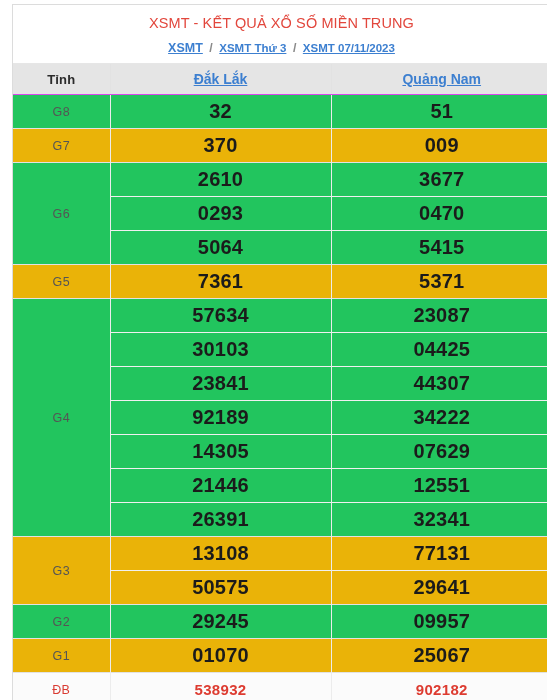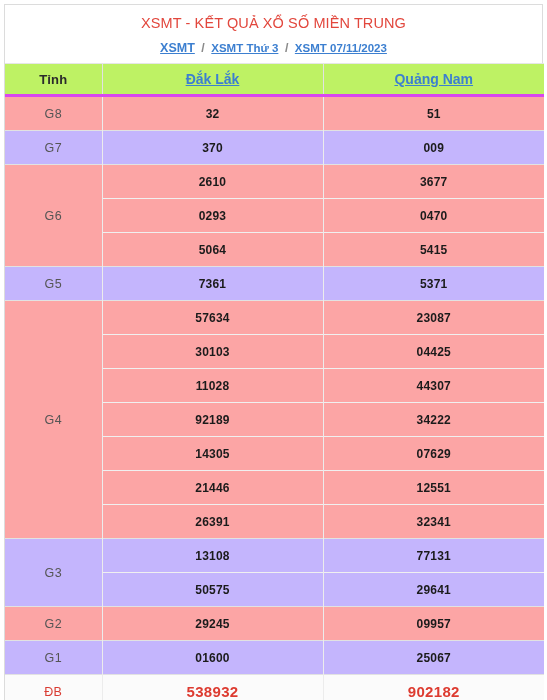--- a/index.html
+++ b/index.html
@@ -11,21 +11,21 @@
     width: 547px;
     height: 700px;
     font-family: "Liberation Sans", "DejaVu Sans", sans-serif;
     color: #222222;
     overflow: hidden;
   }
   .page {
     width: 547px;
     height: 596px;
     box-sizing: border-box;
-    padding: 4px 4px 0 4px;
+    padding: 4px 4px 0 12px;
     background: #ffffff;
   }
   .panel {
     border: 1px solid #dcdcdc;
     border-bottom: none;
     background: #ffffff;
     box-sizing: border-box;
     width: 539px;
   }
 
@@ -71,24 +71,24 @@
   table.results col.c-label { width: 97px; }
   table.results col.c-prov  { width: 221px; }
 
   table.results th, table.results td {
     border-top: 1px solid #e6e6e6;
     padding: 0;
     text-align: center;
     vertical-align: middle;
   }
   .thead-row th {
-    background: #bef264;
+    background: #e5e5e5;
     height: 30px;
     border-top: 1px solid #dddddd;
-    border-bottom: 3px solid #d946ef;
+    border-bottom: 1px solid #d946ef;
   }
   th.label-head {
     font-size: 13px;
     font-weight: 700;
     color: #2b2b2b;
     letter-spacing: .2px;
   }
   th.prov-head {
     border-left: 1px solid #e2e2e2;
   }
@@ -100,28 +100,28 @@
     cursor: pointer;
   }
 
   td.grp-label {
     font-size: 12.5px;
     color: #555555;
     font-weight: 400;
     letter-spacing: .3px;
   }
   td.num {
-    font-size: 12px;
+    font-size: 20px;
     font-weight: 700;
     color: #1b1b1b;
     letter-spacing: .2px;
     border-left: 1px solid #ececec;
   }
-  tr.band-alt td { background: #c4b5fd; }
-  tr.band-plain td { background: #fca5a5; }
+  tr.band-alt td { background: #eab308; }
+  tr.band-plain td { background: #22c55e; }
 
   
   tr.sub td.num { border-top: 1px solid #f0f0f0; }
   tr.grp-first td { border-top: 1px solid #e2e2e2; }
 
   td.grp-label.spanned { border-left: none; }
 
   
   tr.db-row td.grp-label { color: #d93b32; font-size: 12.5px; }
   tr.db-row td.num {
@@ -200,21 +200,21 @@
           <tr class="band-plain grp-first">
             <td class="grp-label spanned" rowspan="7" style="height: 231px;">G4</td>
             <td class="num rowh-1">57634</td>
             <td class="num rowh-1">23087</td>
           </tr>
           <tr class="band-plain sub">
             <td class="num rowh-1">30103</td>
             <td class="num rowh-1">04425</td>
           </tr>
           <tr class="band-plain sub">
-            <td class="num rowh-1">11028</td>
+            <td class="num rowh-1">23841</td>
             <td class="num rowh-1">44307</td>
           </tr>
           <tr class="band-plain sub">
             <td class="num rowh-1">92189</td>
             <td class="num rowh-1">34222</td>
           </tr>
           <tr class="band-plain sub">
             <td class="num rowh-1">14305</td>
             <td class="num rowh-1">07629</td>
           </tr>
@@ -235,21 +235,21 @@
             <td class="num rowh-1">50575</td>
             <td class="num rowh-1">29641</td>
           </tr>
           <tr class="band-plain grp-first">
             <td class="grp-label spanned" rowspan="1" style="height: 33px;">G2</td>
             <td class="num rowh-1">29245</td>
             <td class="num rowh-1">09957</td>
           </tr>
           <tr class="band-alt grp-first">
             <td class="grp-label spanned" rowspan="1" style="height: 33px;">G1</td>
-            <td class="num rowh-1">01600</td>
+            <td class="num rowh-1">01070</td>
             <td class="num rowh-1">25067</td>
           </tr>
           <tr class="db-row band-plain grp-first">
             <td class="grp-label spanned" rowspan="1" style="height: 33px;">ĐB</td>
             <td class="num rowh-1">538932</td>
             <td class="num rowh-1">902182</td>
           </tr>
         </tbody>
     </table>
 

